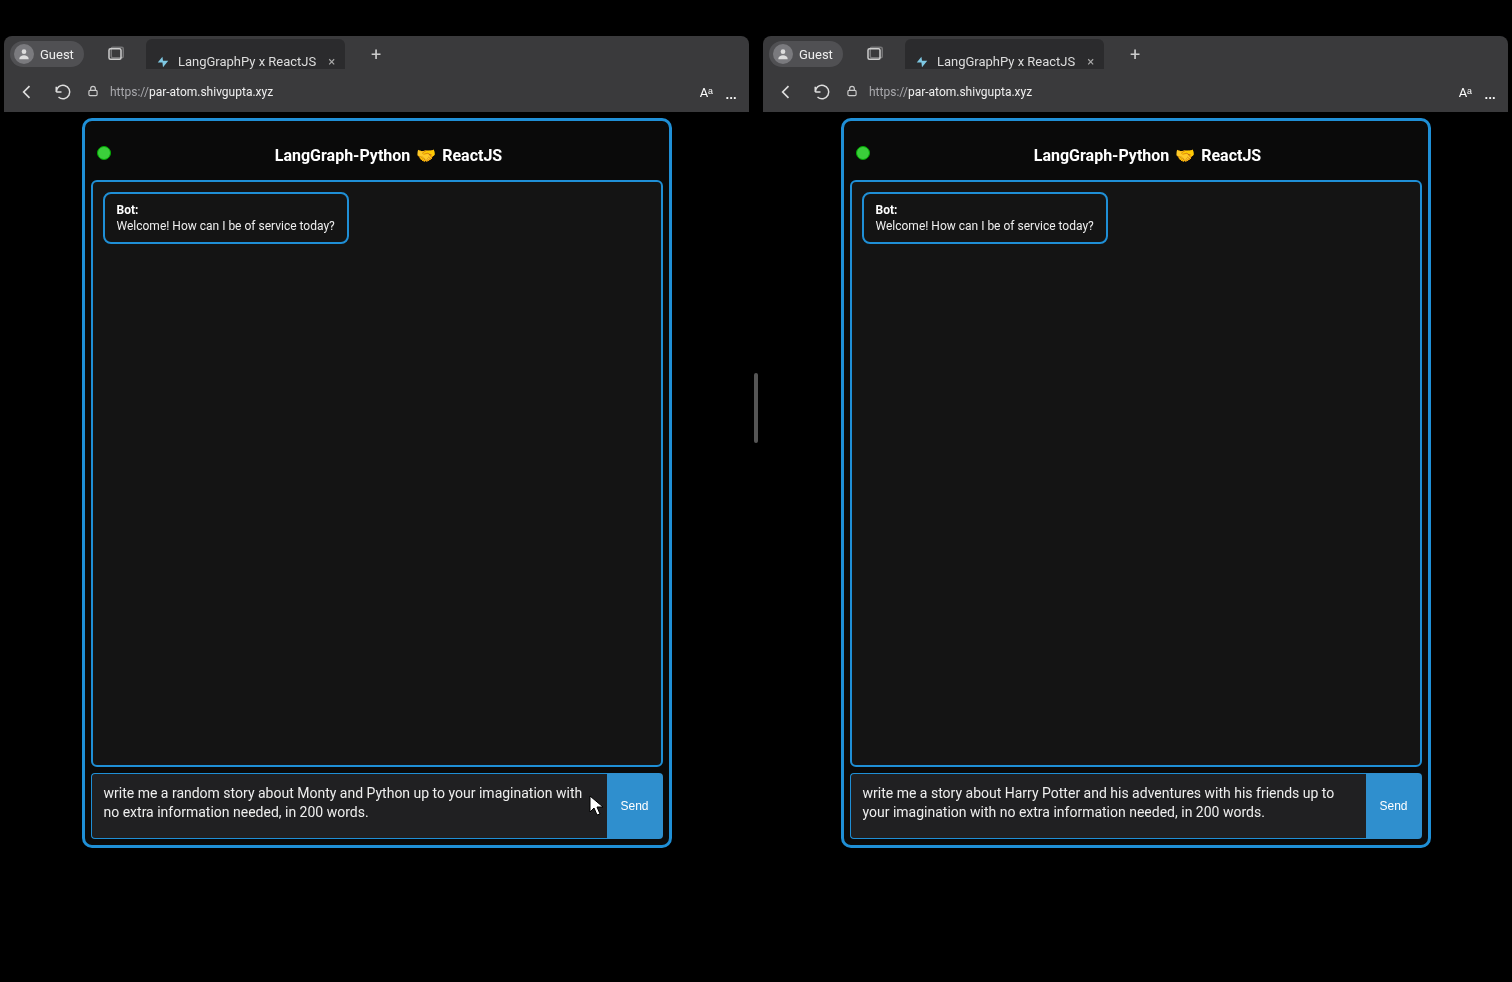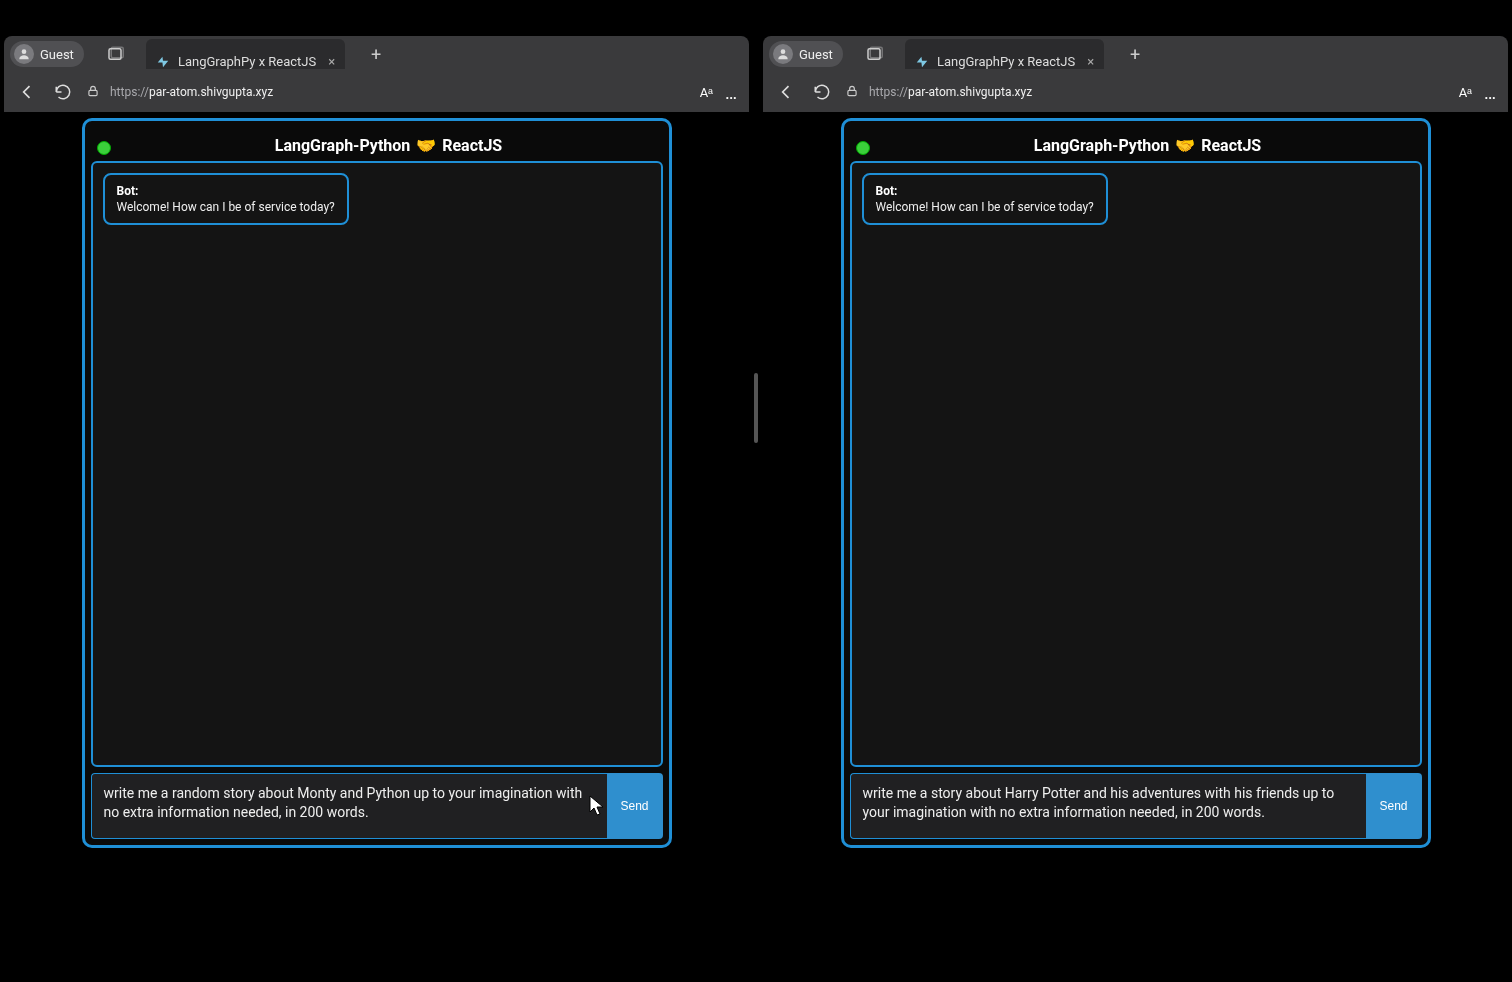--- a/index.html
+++ b/index.html
@@ -21,21 +21,21 @@
   .addrbar { height:40px; background:#3a3a3c; display:flex; align-items:center; gap:10px; padding:0 10px; color:#ddd; }
   .navbtn { width:26px; height:26px; display:flex; align-items:center; justify-content:center; color:#ddd; }
   .url { flex:1; display:flex; align-items:center; gap:8px; font-size:12px; color:#eee; }
   .url .scheme, .url .rest { color:#a9a9ad; }
   .url .host { color:#f0f0f0; }
   .lock { width:16px; height:16px; color:#ccc; }
   .chrome-right { display:flex; align-items:center; gap:12px; color:#ffffff; margin-left:auto; }
   
   .page { position:absolute; top:112px; left:4px; right:4px; bottom:90px; background:#000; border-radius:0 0 8px 8px; padding:6px; }
   .app-frame { width:590px; height:730px; margin:0 auto; border:3px solid #1f8fd6; border-radius:10px; background:#0a0a0a; display:flex; flex-direction:column; padding:6px; gap:6px; }
-  .titlebar { display:flex; align-items:flex-end; gap:10px; height:28px; padding:0 6px; }
+  .titlebar { display:flex; align-items:flex-start; gap:10px; height:28px; padding:0 6px;margin-top:19px; }
   .dot { width:14px; height:14px; border-radius:50%; background:#3bcf3b; border:1px solid #0a0; }
   .titlebar .title { flex:1; text-align:center; color:#fff; font-weight:700; font-size:16px; display:flex; align-items:center; justify-content:center; gap:6px; }
   .handshake { color:#e7b33e; }
   .chatpane { flex:1; border:2px solid #1f8fd6; border-radius:6px; background:#141414; padding:10px; overflow:auto; }
   .bubble { display:inline-block; border:2px solid #1f8fd6; border-radius:8px; padding:8px 12px; background:#141414; color:#eee; font-size:12px; line-height:1.35; max-width: 290px; }
   .bubble .sender { font-weight:700; color:#fff; }
   .composer { display:flex; gap:0; height:66px; }
   .composer textarea { flex:1; resize:none; background:#202022; border:1px solid #1f8fd6; border-right:none; border-radius:4px 0 0 4px; color:#eee; font-size:14px; padding:10px 12px; line-height:1.35; font-family:inherit; }
   .composer .send { width:56px; background:#2f8fce; color:#ffffff; border:none; border-radius:0 4px 4px 0; font-size:12px; cursor:pointer; }
   .cursor { position:absolute; width:16px; height:22px; pointer-events:none; }

